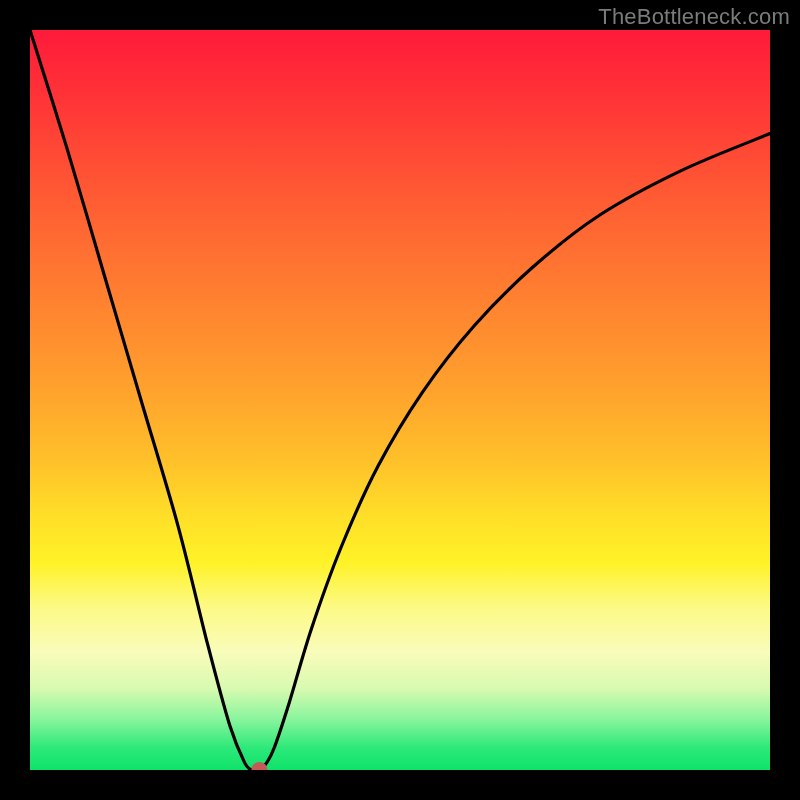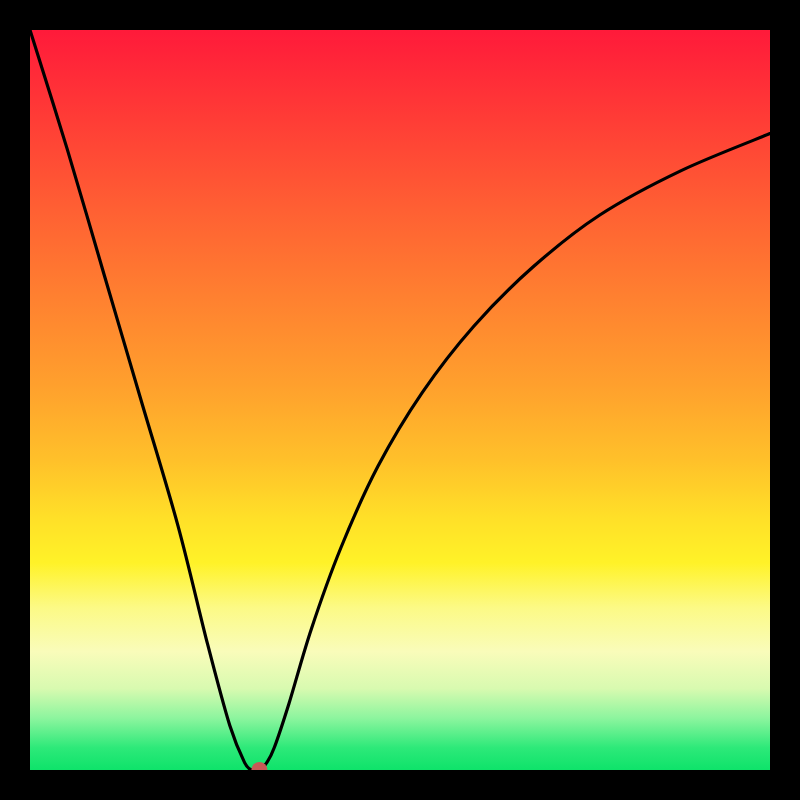--- a/index.html
+++ b/index.html
@@ -71,14 +71,15 @@
     <svg class="curve-svg" viewBox="0 0 740 740" preserveAspectRatio="none">
       <path id="curve-path" d="M 0.00 0.00 C 5.92 18.94, 25.16 79.33, 37.00 118.40 C 48.84 157.47, 62.16 203.94, 74.00 244.20 C 85.84 284.46, 99.16 329.74, 111.00 370.00 C 122.84 410.26, 137.34 456.73, 148.00 495.80 C 158.66 534.87, 169.31 582.23, 177.60 614.20 C 185.89 646.17, 193.88 676.66, 199.80 695.60 C 205.72 714.54, 211.05 725.50, 214.60 732.60 C 218.15 739.70, 219.63 738.82, 222.00 740.00 C 224.37 741.18, 227.03 741.18, 229.40 740.00 C 231.77 738.82, 234.43 736.15, 236.80 732.60 C 239.17 729.05, 240.65 727.27, 244.20 717.80 C 247.75 708.33, 253.08 692.34, 259.00 673.40 C 264.92 654.46, 272.91 624.26, 281.20 599.40 C 289.49 574.54, 300.14 544.05, 310.80 518.00 C 321.46 491.95, 334.78 461.46, 347.80 436.60 C 360.82 411.74, 376.81 385.10, 392.20 362.60 C 407.59 340.10, 426.24 316.13, 444.00 296.00 C 461.76 275.87, 483.07 254.56, 503.20 236.80 C 523.33 219.04, 546.12 200.39, 569.80 185.00 C 593.48 169.61, 623.97 153.62, 651.20 140.60 C 678.43 127.58, 725.79 109.52, 740.00 103.60" fill="none" stroke="#000000" stroke-width="3.2" stroke-linecap="round" stroke-linejoin="round"></path>
     </svg>
 
     <svg class="marker-svg" viewBox="0 0 740 740" preserveAspectRatio="none">
       <circle id="marker-dot" cx="229.40" cy="740.00" r="8" fill="#c75a56"></circle>
     </svg>
 
   </div>
 
+  <div class="watermark">TheBottleneck.com</div>
 
 </div>
 
 </body></html>

